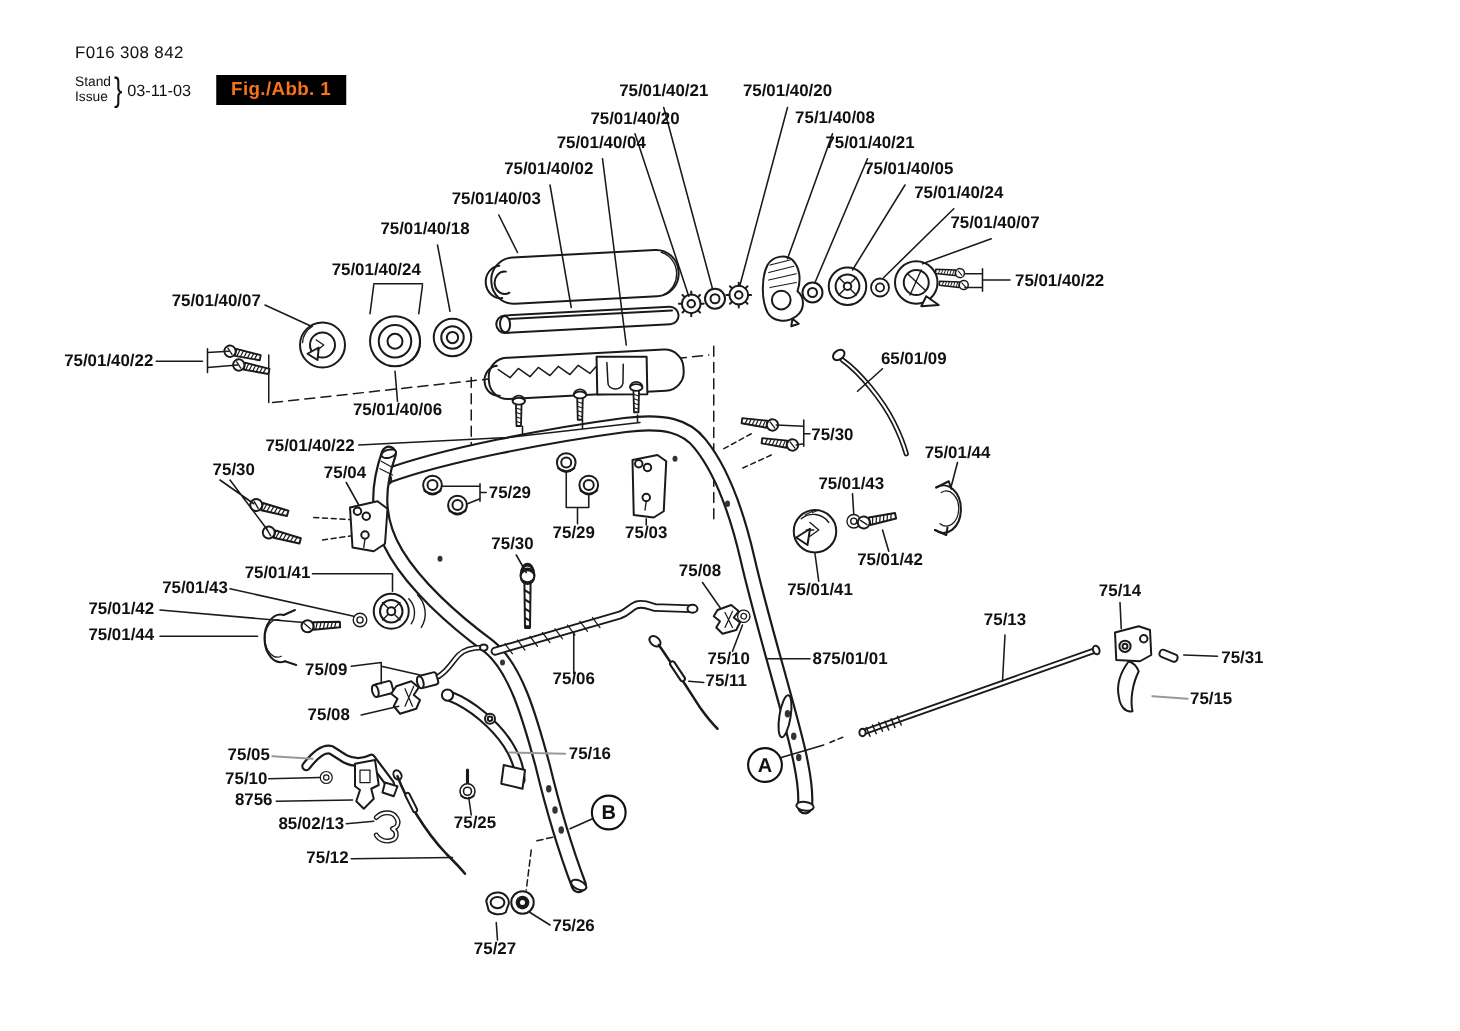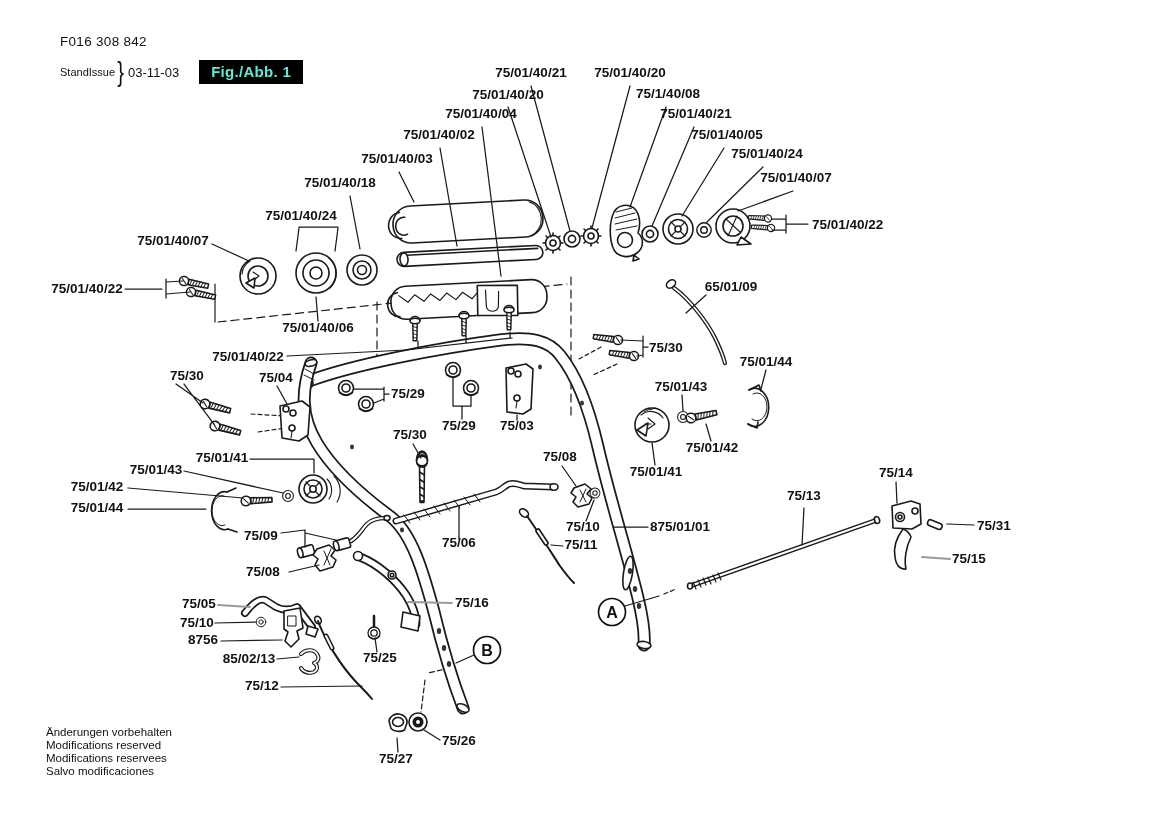--- a/index.html
+++ b/index.html
@@ -1,24 +1,24 @@
 <!DOCTYPE html>
 <html><head>
 <meta charset="utf-8">
 <style>
   html,body{margin:0;padding:0;background:#fff;}
   .page{position:relative;width:1168px;height:825px;background:#fff;overflow:hidden;
         font-family:"Liberation Sans",sans-serif;color:#111;}
   .header{position:absolute;left:60px;top:34px;}
   .doc-number{font-size:13.5px;letter-spacing:.3px;}
   .issue-row{display:flex;align-items:center;margin-top:8px;height:30px;}
-  .stand-issue{display:flex;flex-direction:row;font-size:11px;line-height:12px;}
+  .stand-issue{display:flex;flex-direction:column;font-size:11px;line-height:12px;}
   .brace{font-size:27px;font-weight:400;margin:0 3px 0 1px;transform:scaleX(.75);}
   .date{font-size:13px;margin-right:20px;}
-  .fig-box{background:#000;color:#5eead4;font-weight:bold;font-size:15px;
+  .fig-box{background:#000;color:#f97316;font-weight:bold;font-size:15px;
            padding:3px 12px 4px 12px;letter-spacing:.3px;}
   .footer{position:absolute;left:46px;top:726px;font-size:11.5px;line-height:13px;}
   svg.diagram{position:absolute;left:0;top:0;}
   svg .lbl{font-family:"Liberation Sans",sans-serif;font-weight:bold;font-size:13.5px;fill:#111;}
   svg .marker-letter{font-family:"Liberation Sans",sans-serif;font-weight:bold;font-size:16px;
                      fill:#111;text-anchor:middle;}
   #markers circle{fill:#fff;stroke:#111;stroke-width:1.7;}
 </style>
 </head>
 <body>
@@ -439,20 +439,14 @@
           <circle cx="612" cy="612" r="13.5"></circle>
           <text x="612" y="617.5" class="marker-letter" stroke="none">A</text>
         </g>
         <g>
           <circle cx="487" cy="650" r="13.5"></circle>
           <text x="487" y="655.5" class="marker-letter" stroke="none">B</text>
         </g>
       </g>
   </svg>
 
-  <div class="footer">
-    <div>Änderungen vorbehalten</div>
-    <div>Modifications reserved</div>
-    <div>Modifications reservees</div>
-    <div>Salvo modificaciones</div>
-  </div>
 
 </div>
 
 </body></html>

